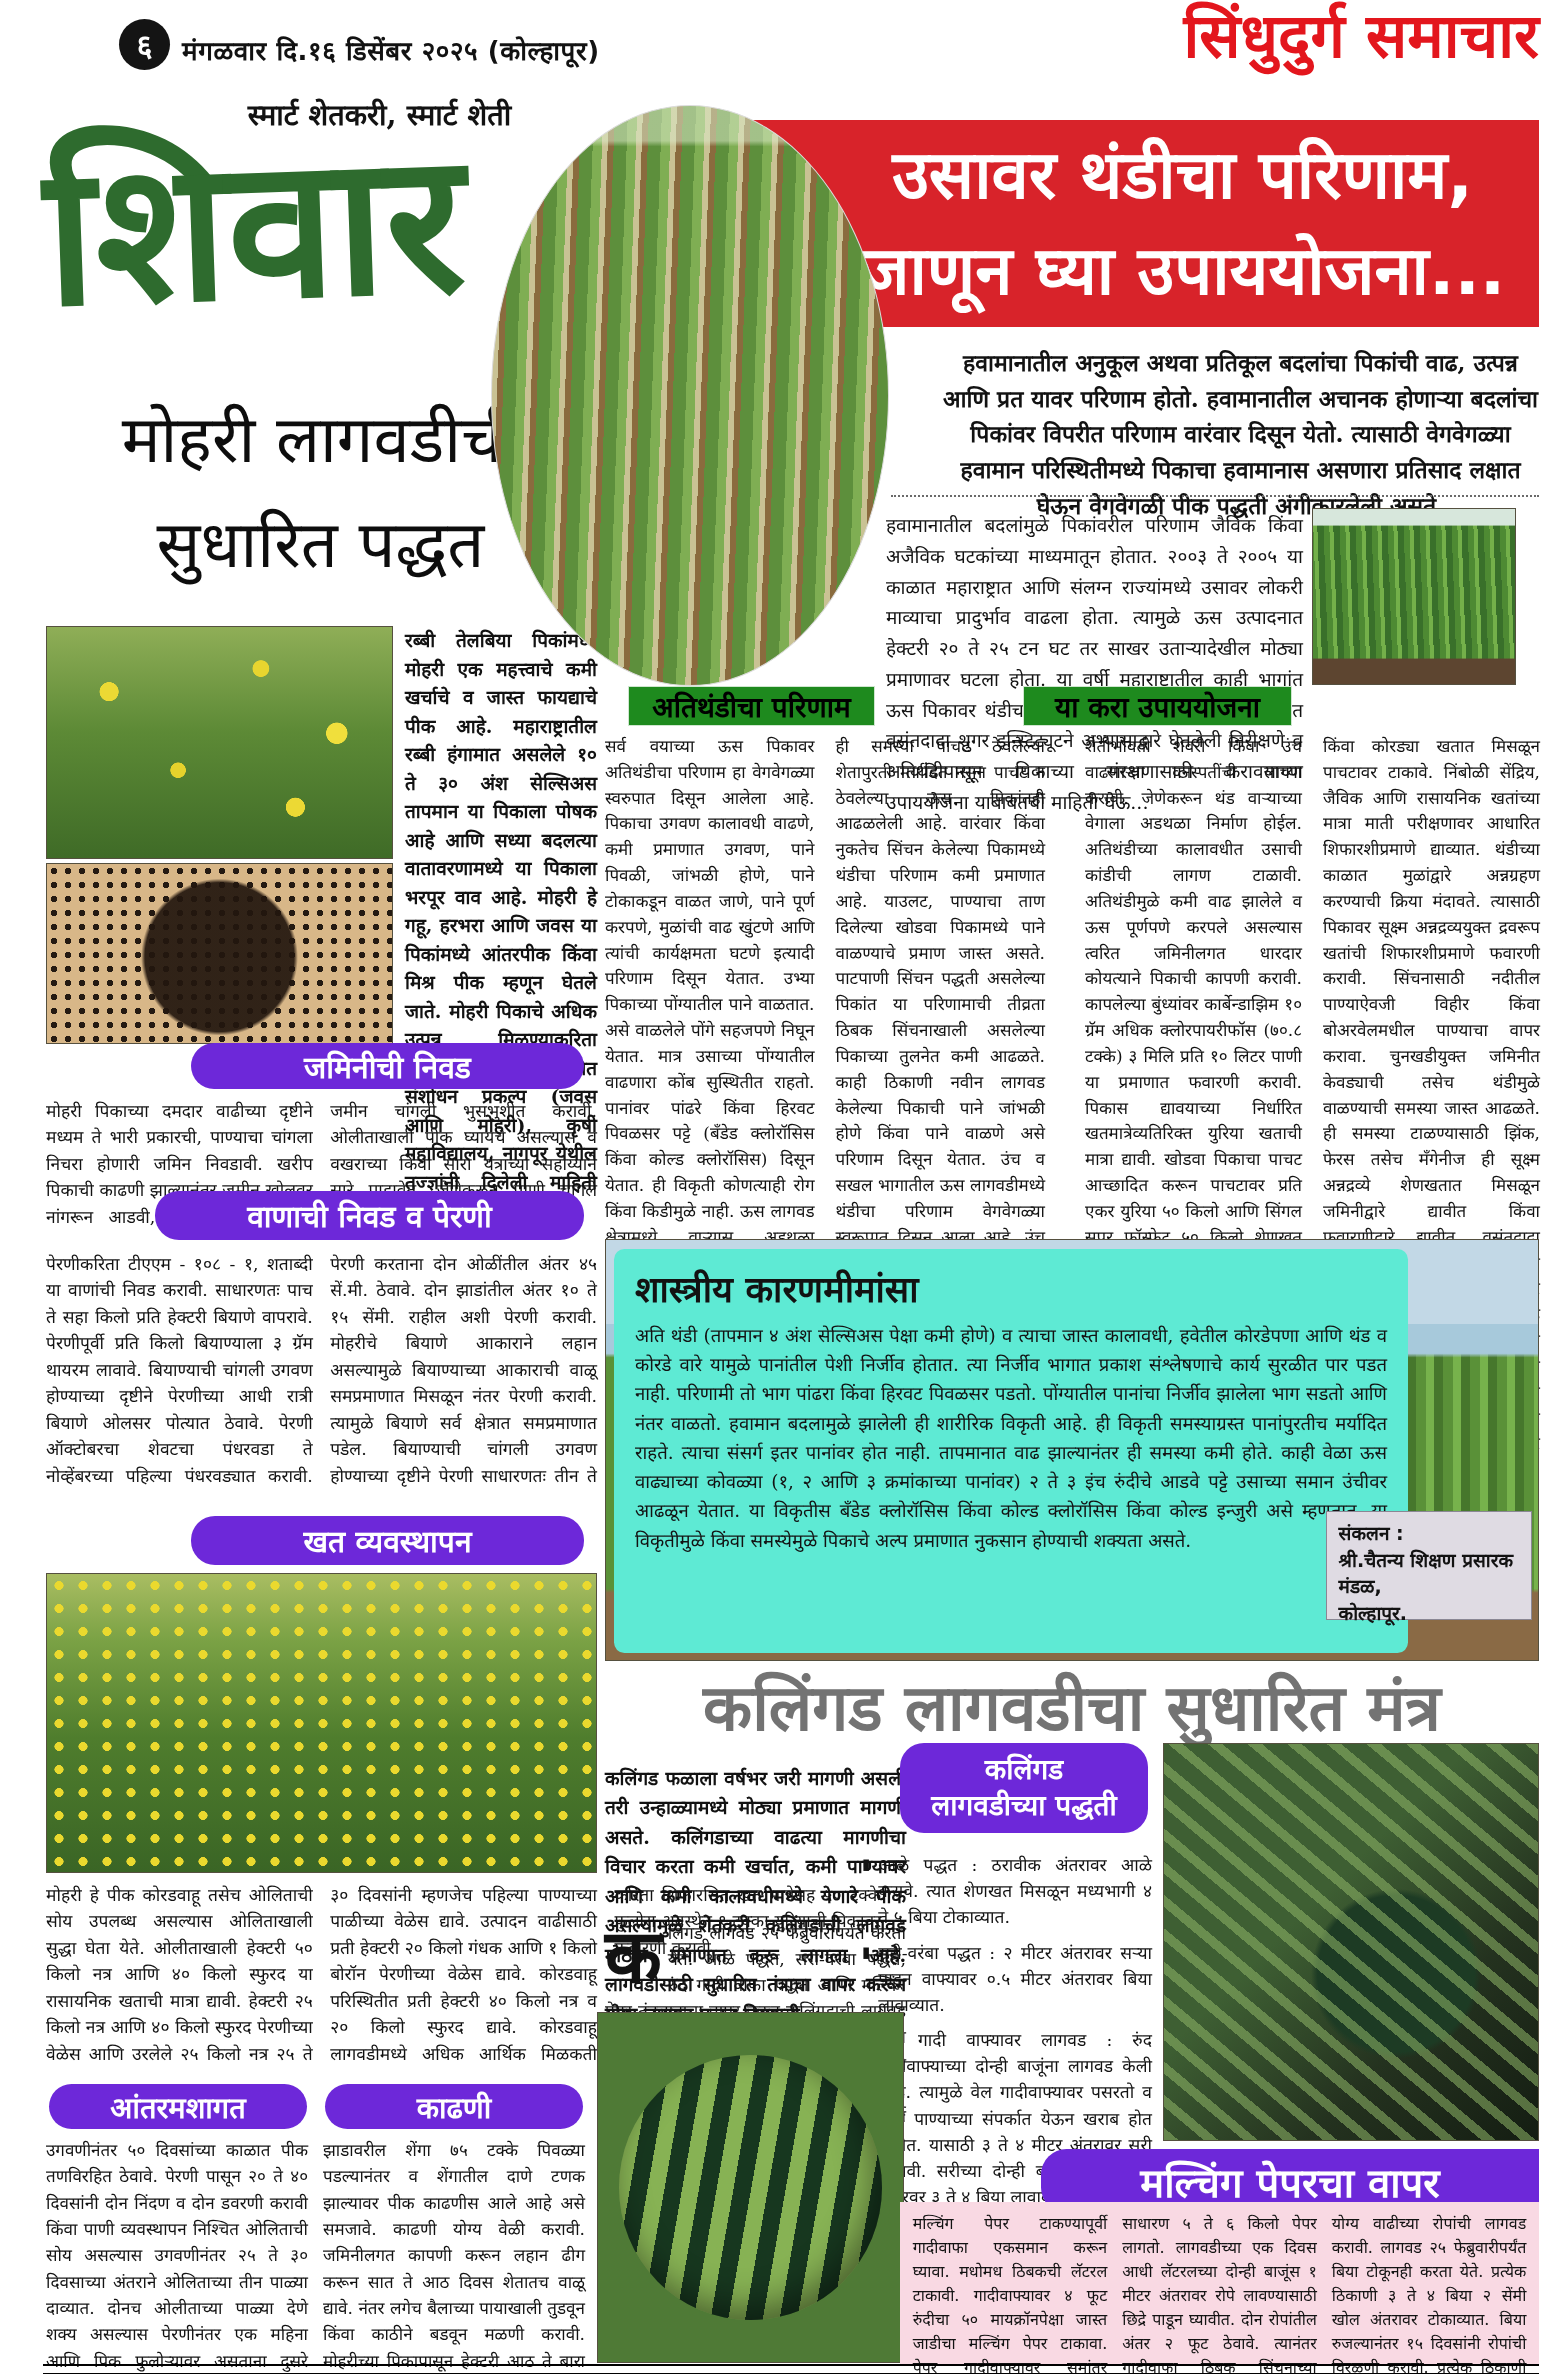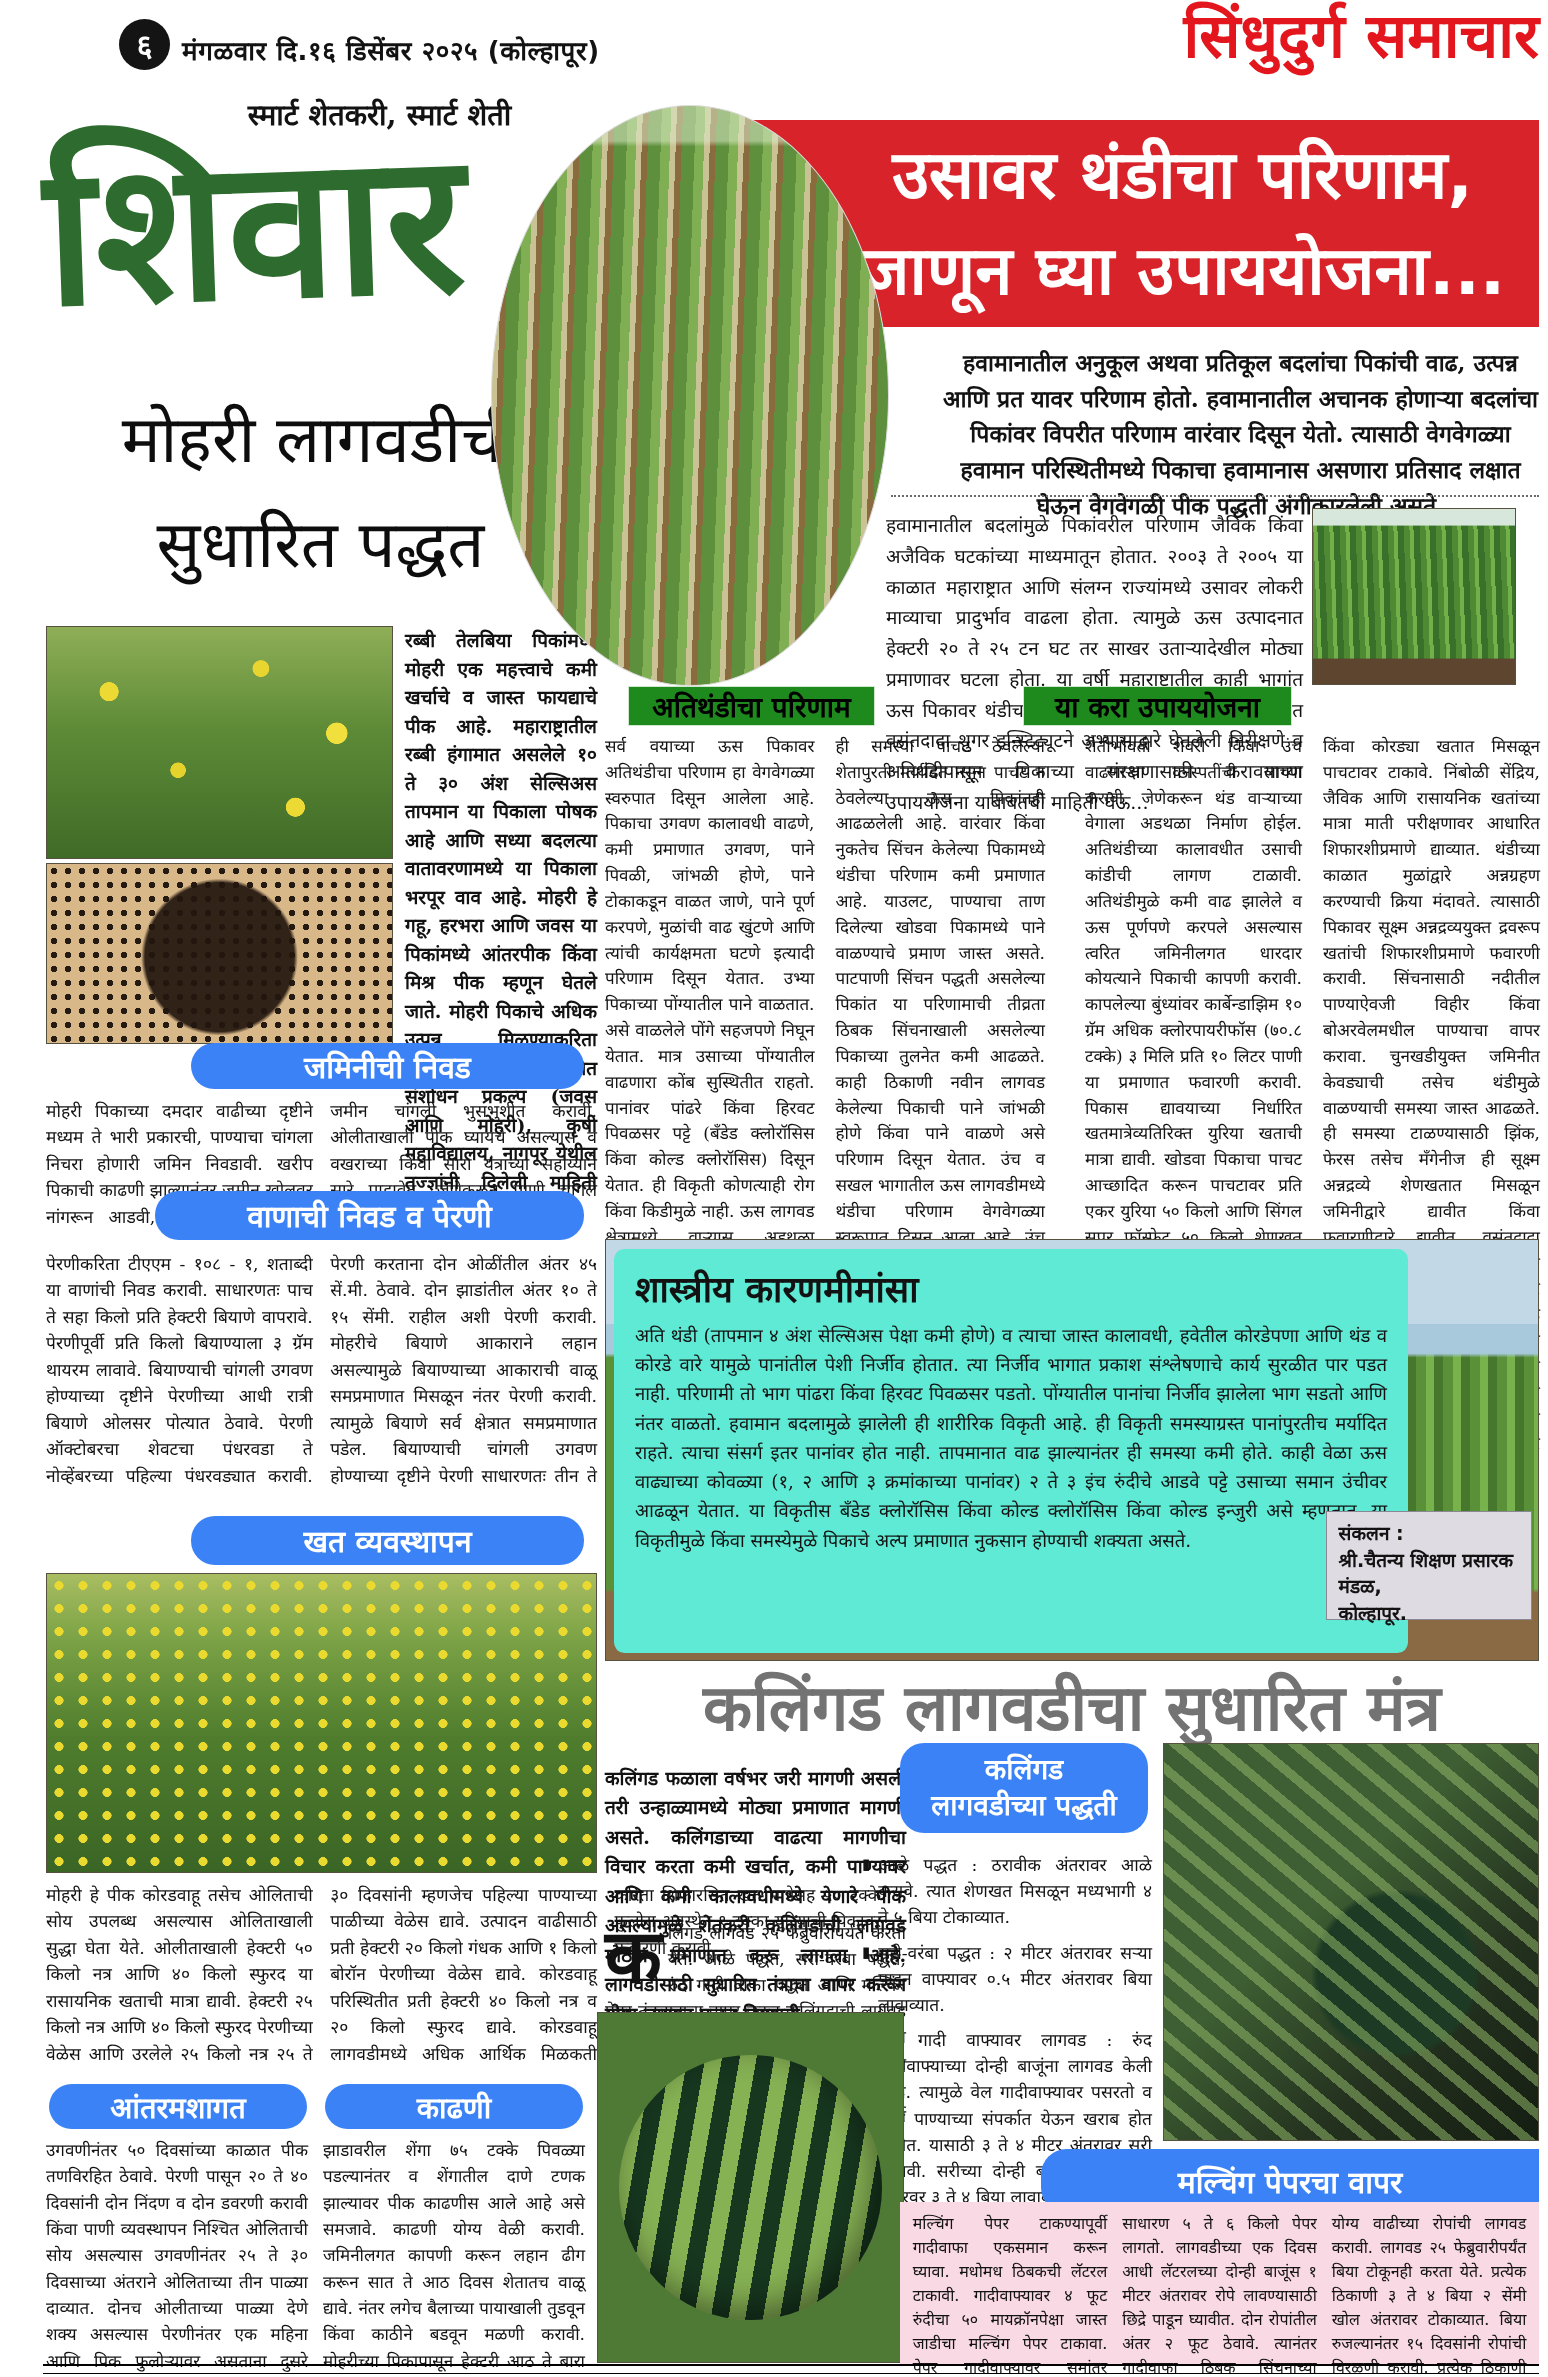--- a/index.html
+++ b/index.html
@@ -34,21 +34,21 @@
       radial-gradient(circle at 72% 78%, #ecd934 0 9.3px, rgba(0,0,0,0) 9.8px),
       linear-gradient(180deg,#8fae57 0%, #5d8a36 45%, #3f6b27 100%);}
   .photo-mustard-seeds{left:46px; top:863px; width:347px; height:181px;
     background-color:#d8b788;
     background-image:
       radial-gradient(circle at 50% 52%, rgba(34,22,14,.92) 0 38%, rgba(0,0,0,0) 40%),
       radial-gradient(#241a12 32%, rgba(0,0,0,0) 34%);
     background-size:100% 100%, 14px 14px;}
   .mustard-lead{left:405px; top:626px; width:192px; height:446px;
     font-size:19px; font-weight:700; line-height:1.5; text-align:justify;}
-  .pink-hdr{background:#3b82f6; color:#fff; text-align:center; font-weight:800;
+  .pink-hdr{background:#6d28d9; color:#fff; text-align:center; font-weight:800;
     border-radius:24px; display:flex; align-items:center; justify-content:center;}
   .hdr-soil{left:191px; top:1043px; width:393px; height:46px; font-size:30px;}
   .body-2col{font-size:17.4px; line-height:1.52; text-align:justify; column-gap:17.4px; column-count:2;}
   .soil-body{left:46px; top:1098px; width:551px; height:140px;}
   .hdr-seed{left:155px; top:1191px; width:429px; height:49px; font-size:30px;}
   .seed-body{left:46px; top:1251px; width:551px; height:252px;}
   .hdr-fert{left:191px; top:1516px; width:393px; height:49px; font-size:30px;}
   .photo-mustard-field{left:46px; top:1573px; width:551px; height:300px;
     background-image:
       radial-gradient(#ead92e 26%, rgba(0,0,0,0) 28%),
@@ -119,21 +119,21 @@
   .bullet-marker{flex:0 0 auto; font-size:15px; line-height:1.7;}
   .photo-melon-mulch{left:1163px; top:1743px; width:376px; height:398px;
     background:
       repeating-linear-gradient(40deg, rgba(142,180,102,.55) 0 9.3px, rgba(0,0,0,0) 9.3px 25.5px),
       radial-gradient(circle at 62% 58%, #1d3b24 0 24%, rgba(0,0,0,0) 26%),
       linear-gradient(135deg,#3e5f33 0 40%, #24321f 70%, #141d12 100%);}
   .photo-melon-fruit{left:597px; top:2012px; width:307px; height:351px; background:#4f7a36; overflow:hidden;}
   .melon-ellipse{position:absolute; left:7%; top:12%; width:86%; height:76%; border-radius:50%;
     background:repeating-linear-gradient(100deg,#17371f 0 17.4px,#87b254 17.4px 34px);
     box-shadow:inset -8px -11.6px 35px rgba(0,0,0,.45);}
-  .hdr-mulch{left:1041px; top:2149px; width:498px; height:64px; font-size:30px;
+  .hdr-mulch{left:1041px; top:2149px; width:498px; height:64px; font-size:40px;
     border-radius:25.5px 0 0 25.5px;}
   .mulch-panel{left:900px; top:2202px; width:639px; height:163px; background:#f9d9e3;
     display:flex; gap:15px; padding:10.4px 12.7px; box-sizing:border-box;}
   .mulch-col{flex:1; font-size:16px; line-height:1.5; text-align:justify;}
 
   .bottom-rule{left:43px; top:2364px; width:1496px; height:7px;
     border-top:2.9px solid #000; border-bottom:1.2px solid #000;}
 </style>
 </head>
 <body>

